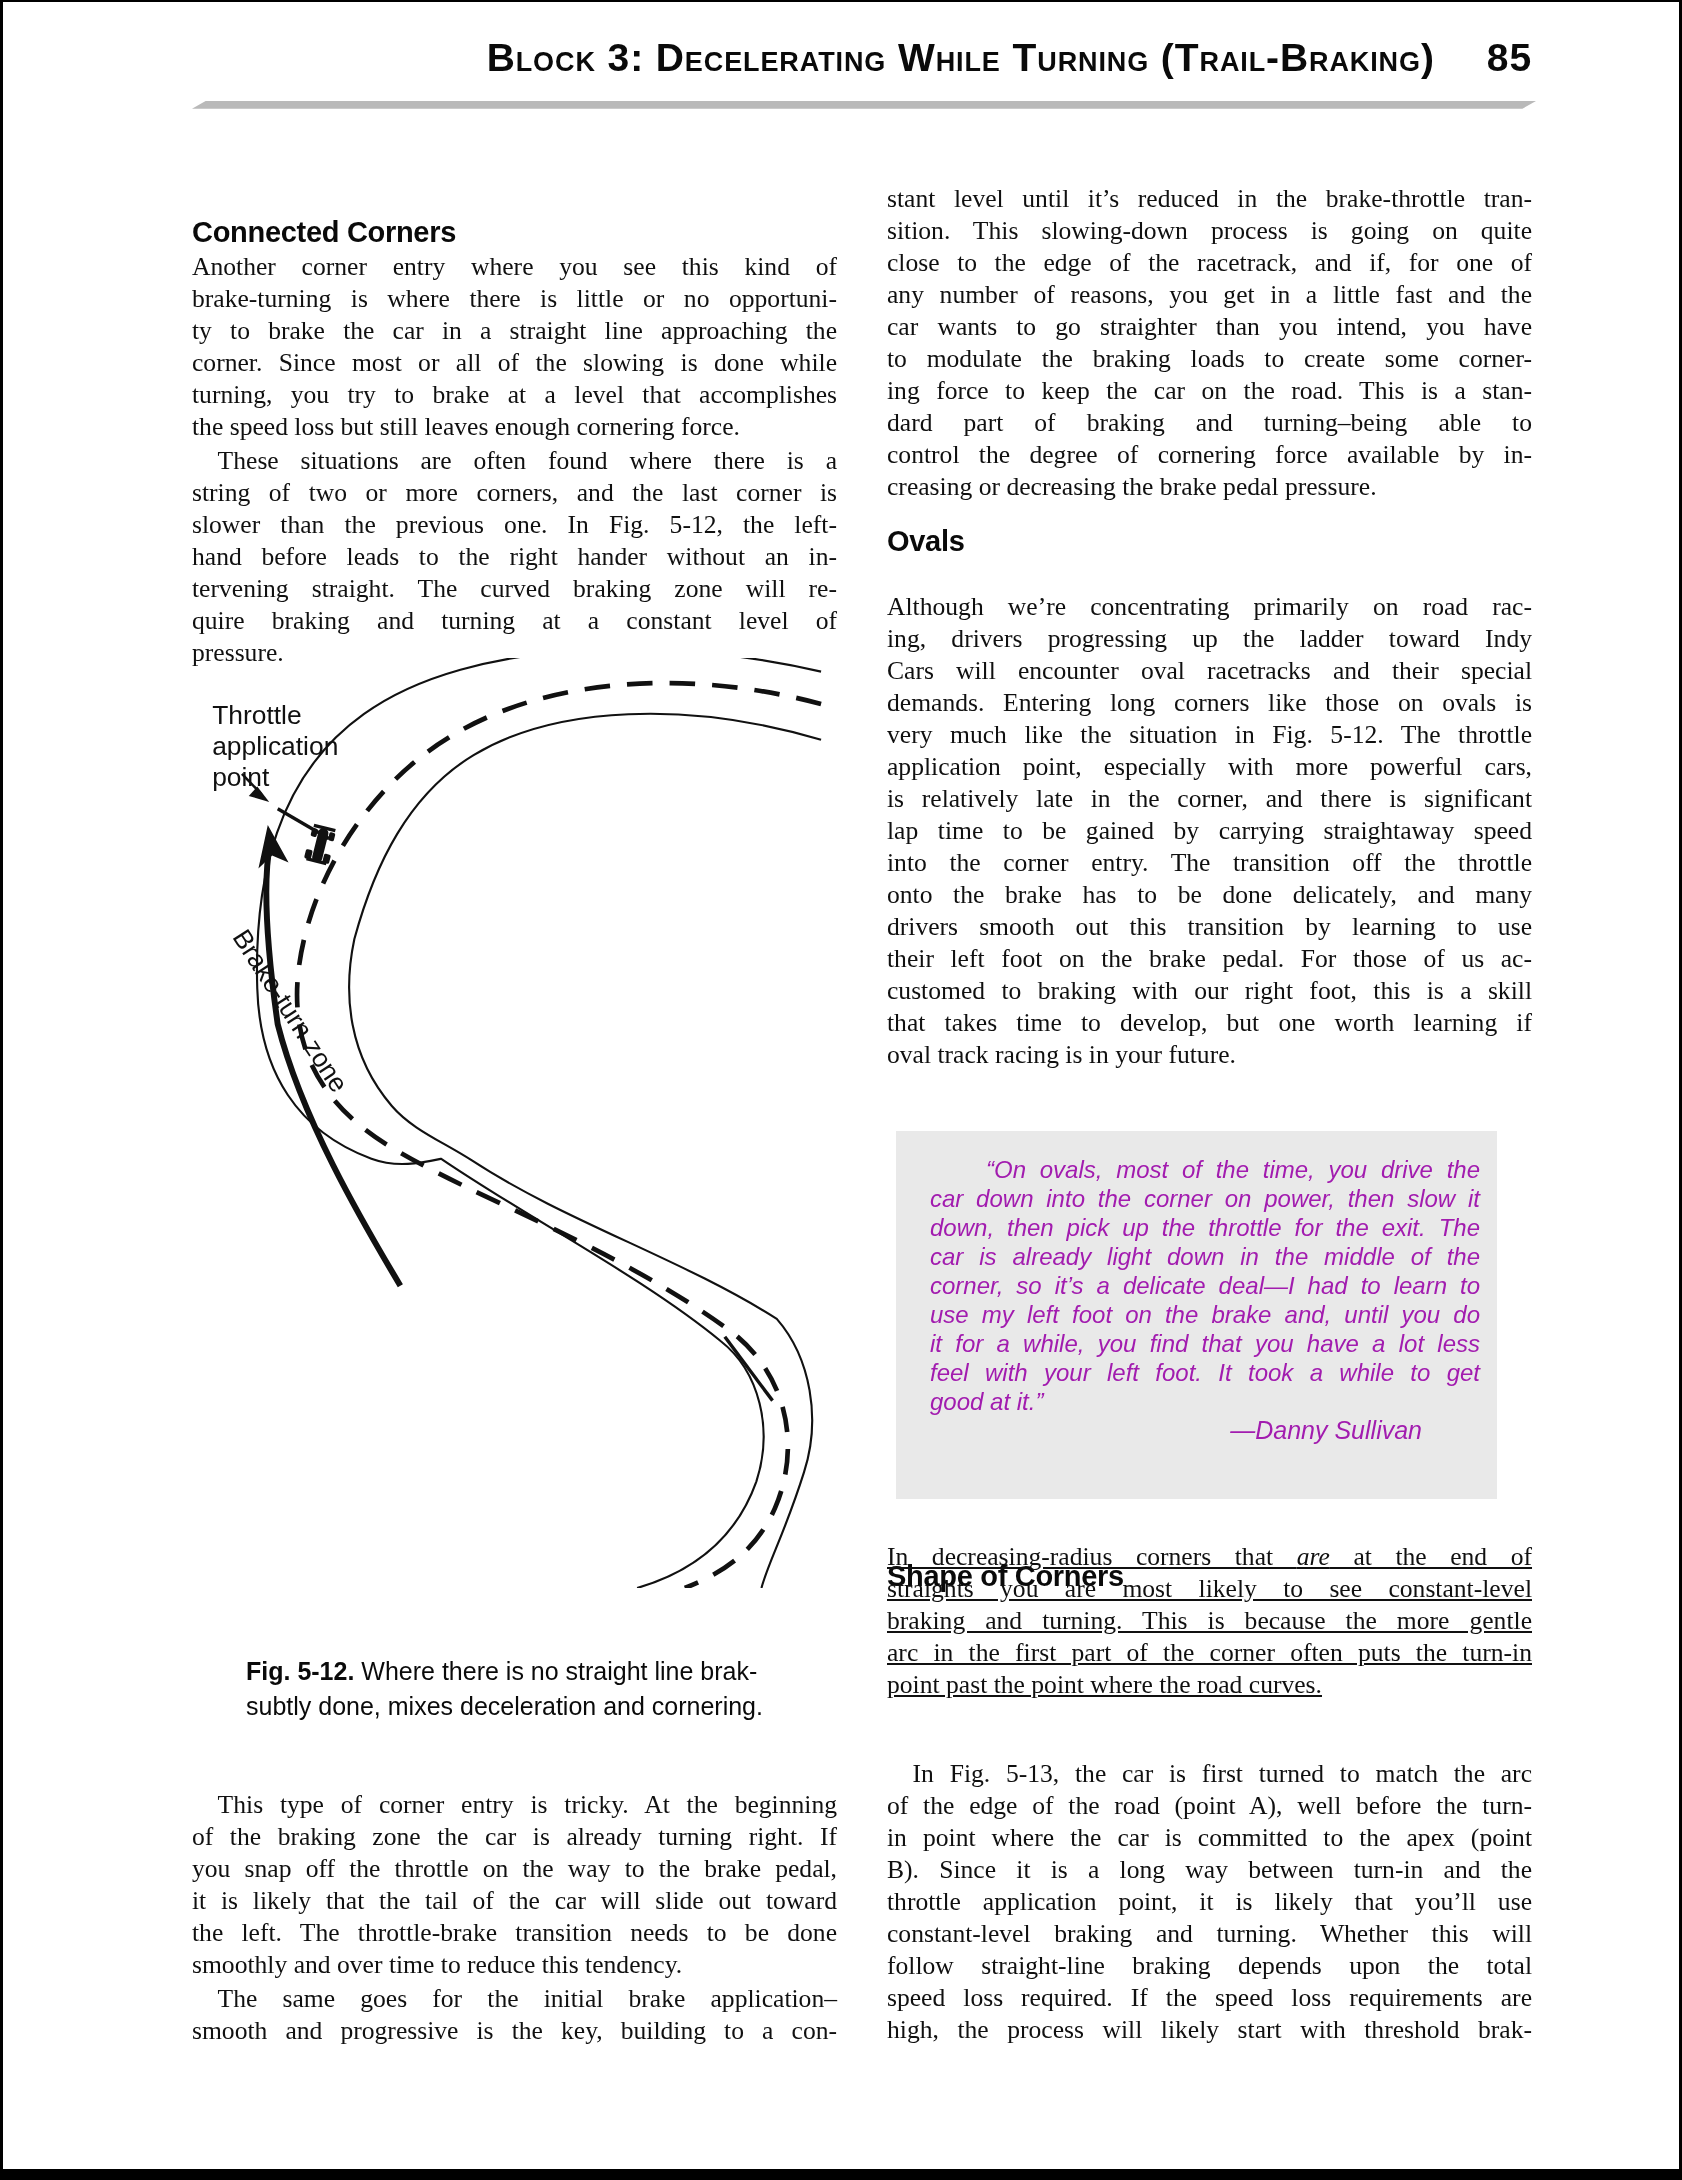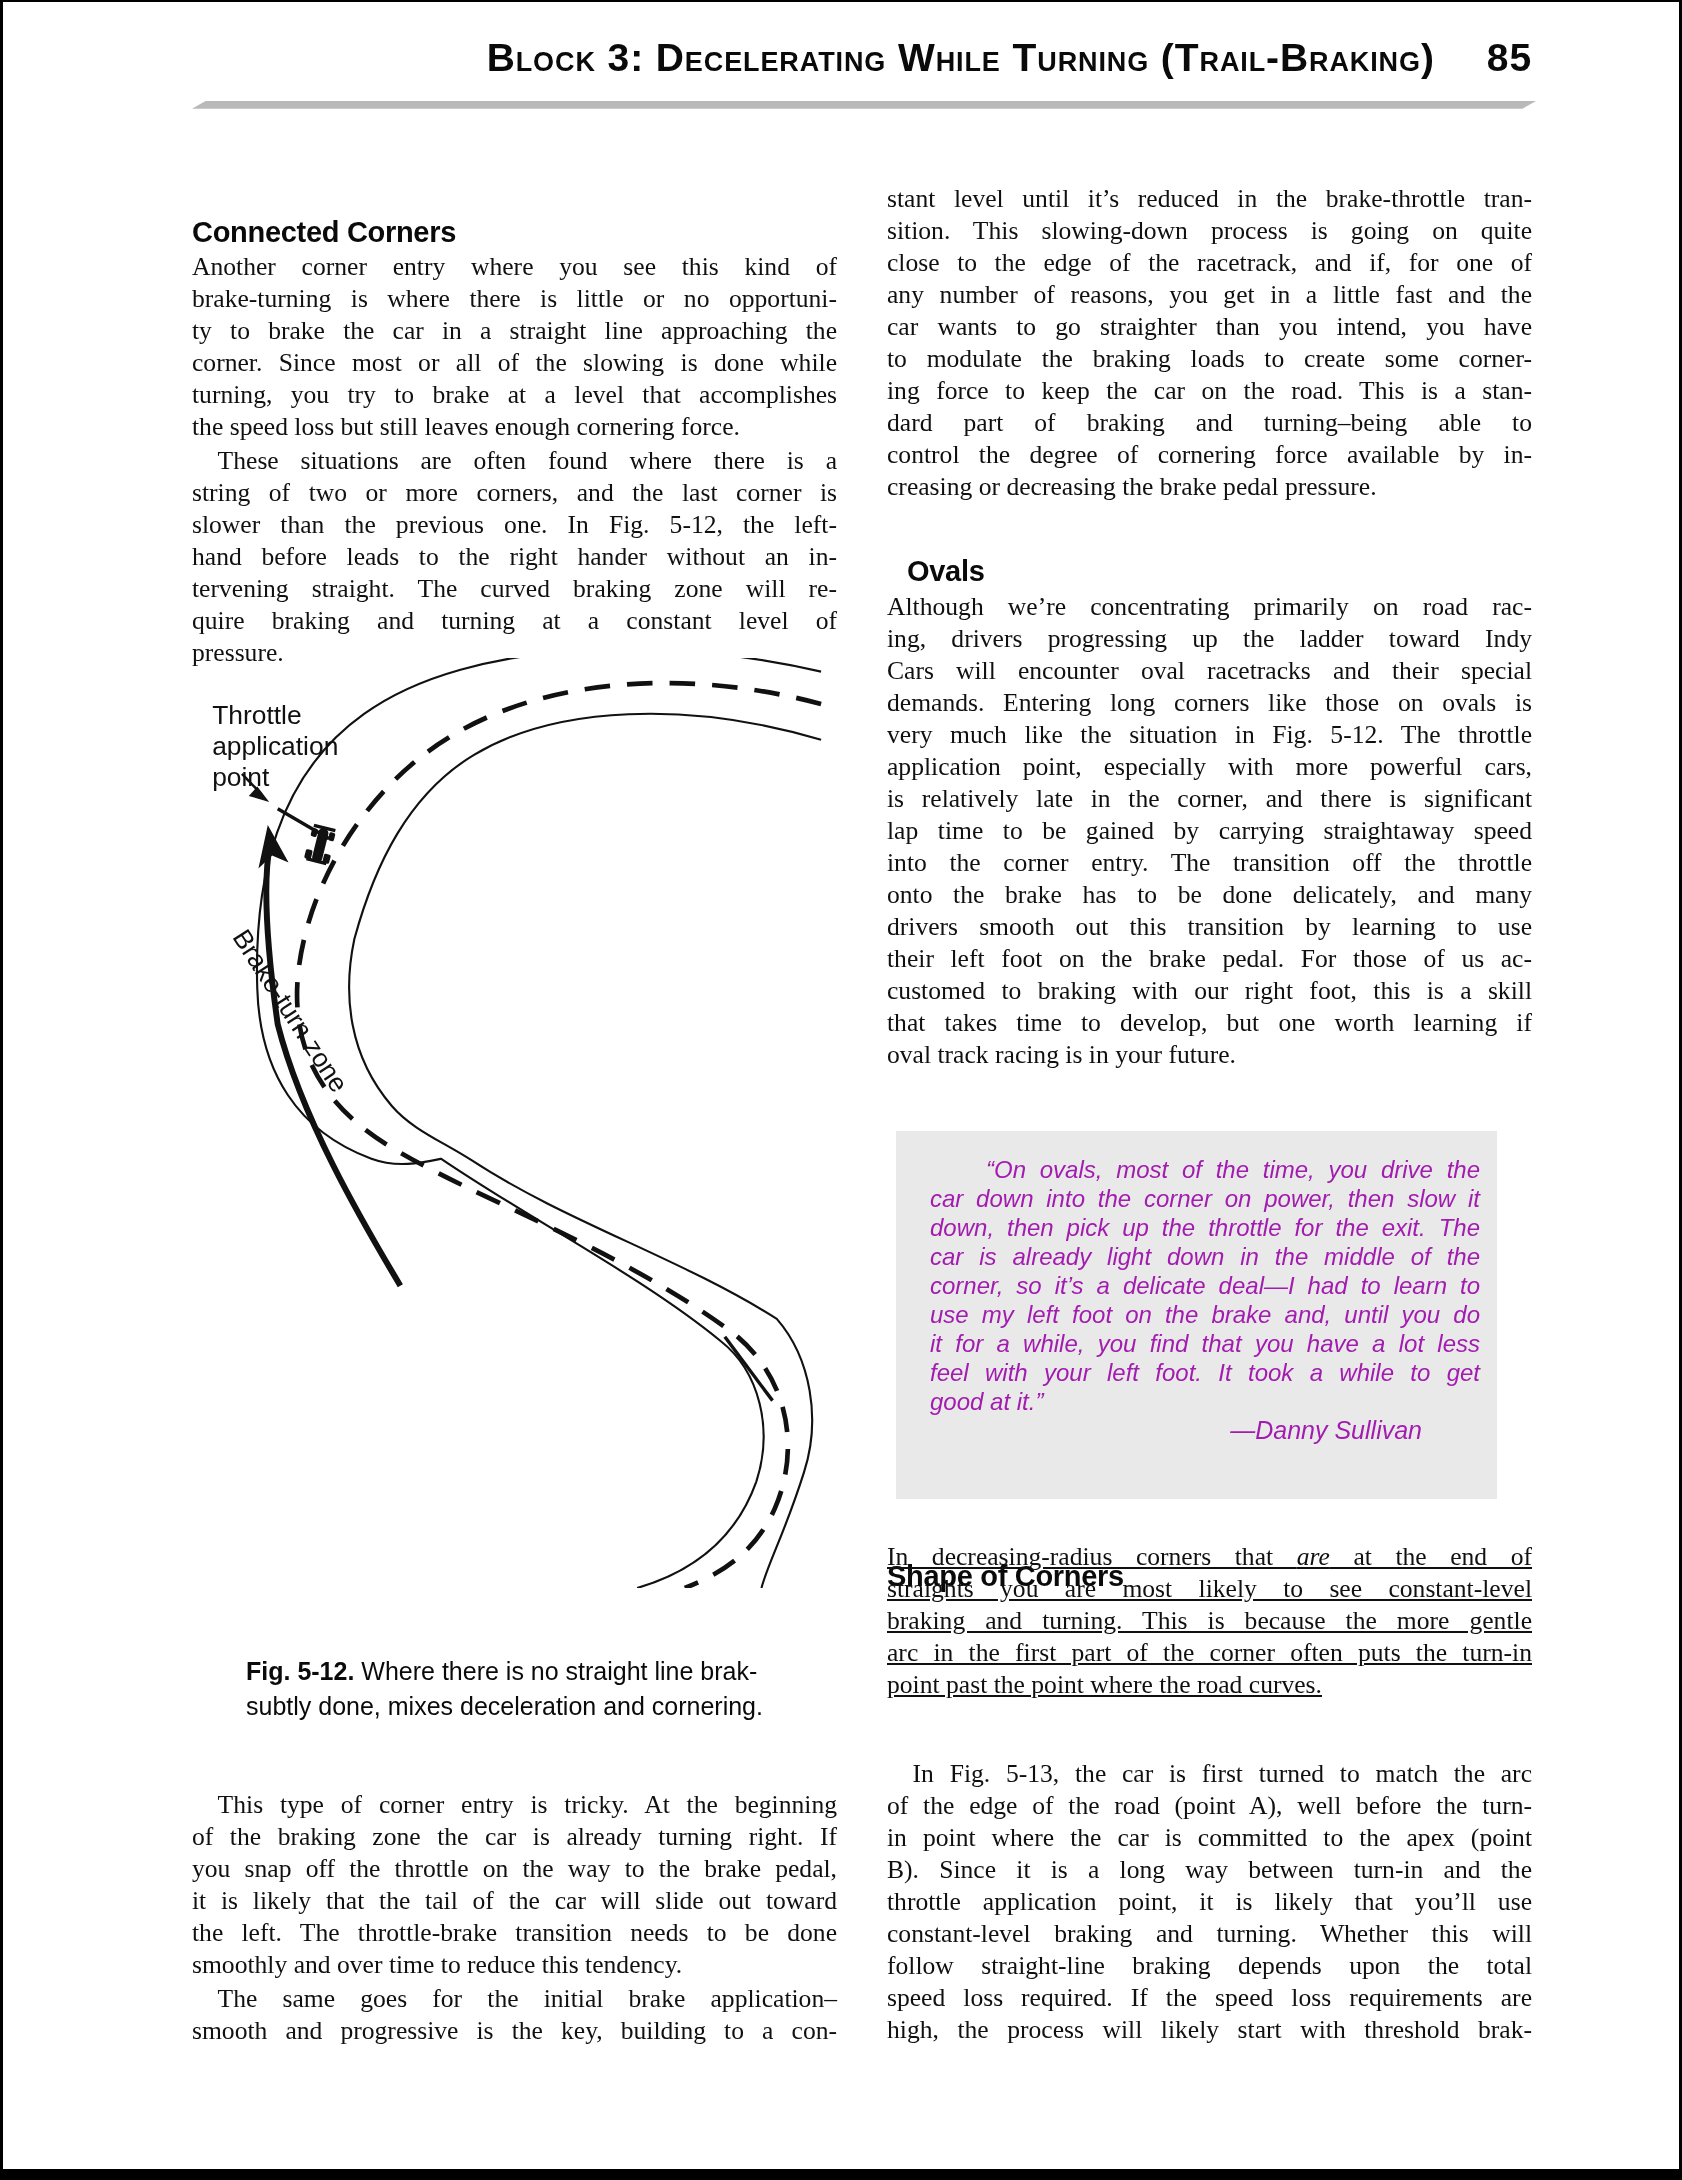--- a/index.html
+++ b/index.html
@@ -161,21 +161,21 @@
         <div class="pline">sition. This slowing-down process is going on quite</div>
         <div class="pline">close to the edge of the racetrack, and if, for one of</div>
         <div class="pline">any number of reasons, you get in a little fast and the</div>
         <div class="pline">car wants to go straighter than you intend, you have</div>
         <div class="pline">to modulate the braking loads to create some corner-</div>
         <div class="pline">ing force to keep the car on the road. This is a stan-</div>
         <div class="pline">dard part of braking and turning–being able to</div>
         <div class="pline">control the degree of cornering force available by in-</div>
         <div class="pline lastline">creasing or decreasing the brake pedal pressure.</div>
       </div>
-    <div class="abs heading" style="top:552px;margin-left:20px;">Ovals</div>
+    <div class="abs heading" style="top:522px;">Ovals</div>
     <div class="abs para" style="top:589px;width:645px;">
         <div class="pline">Although we’re concentrating primarily on road rac-</div>
         <div class="pline">ing, drivers progressing up the ladder toward Indy</div>
         <div class="pline">Cars will encounter oval racetracks and their special</div>
         <div class="pline">demands. Entering long corners like those on ovals is</div>
         <div class="pline">very much like the situation in Fig. 5-12. The throttle</div>
         <div class="pline">application point, especially with more powerful cars,</div>
         <div class="pline">is relatively late in the corner, and there is significant</div>
         <div class="pline">lap time to be gained by carrying straightaway speed</div>
         <div class="pline">into the corner entry. The transition off the throttle</div>

